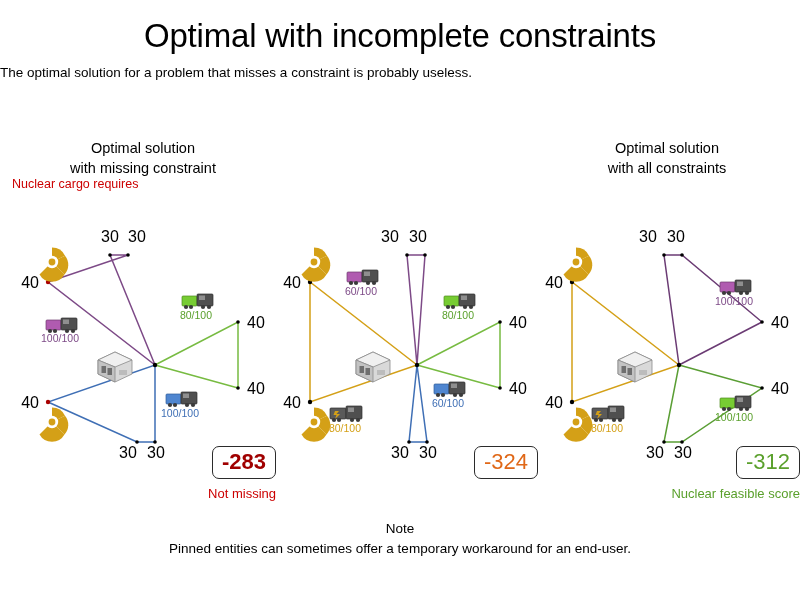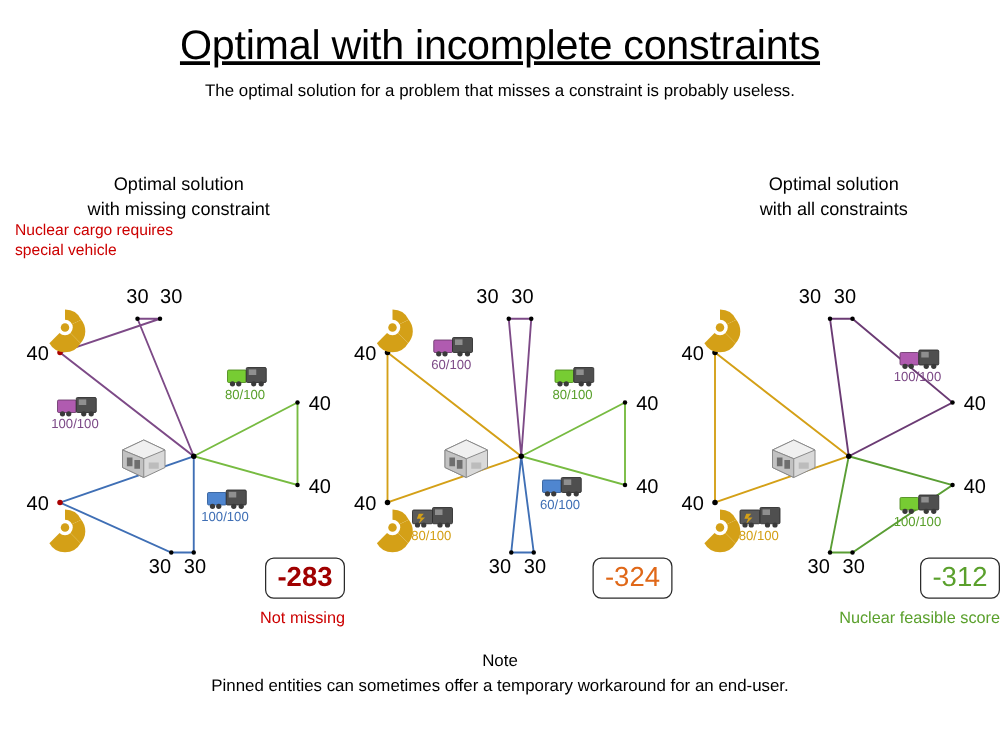--- a/index.html
+++ b/index.html
@@ -18,28 +18,27 @@
   #page-title {
     position: absolute;
     top: 16px;
     left: 0;
     width: 800px;
     text-align: center;
     font-size: 33px;
     font-weight: normal;
     line-height: 40px;
     letter-spacing: -0.2px;
-    text-decoration: underline;
   }
   #page-subtitle {
     position: absolute;
     top: 65px;
     left: 0;
     width: 800px;
-    text-align: center;
+    text-align: left;
     font-size: 13.5px;
   }
   .panel {
     position: absolute;
     top: 122px;
     width: 266px;
     height: 320px;
   }
   #panel-0 { left: 10px; }
   #panel-1 { left: 272px; }
@@ -109,21 +108,20 @@
   .cap-label { font-size: 10.5px; font-family: "Liberation Sans", sans-serif; }
 </style>
 </head>
 <body>
 
 <div id="page-title">Optimal with incomplete constraints</div>
 <div id="page-subtitle">The optimal solution for a problem that misses a constraint is probably useless.</div>
 
 <div id="warning-note">
   <div>Nuclear cargo requires</div>
-  <div>special vehicle</div>
 </div>
 
 <div class="panel" id="panel-0">
   <div class="panel-title">
     <div>Optimal solution</div>
     <div>with missing constraint</div>
   </div>
   <svg class="panel-diagram" viewBox="0 0 266 270">
     <defs>
       <g id="nuke">

